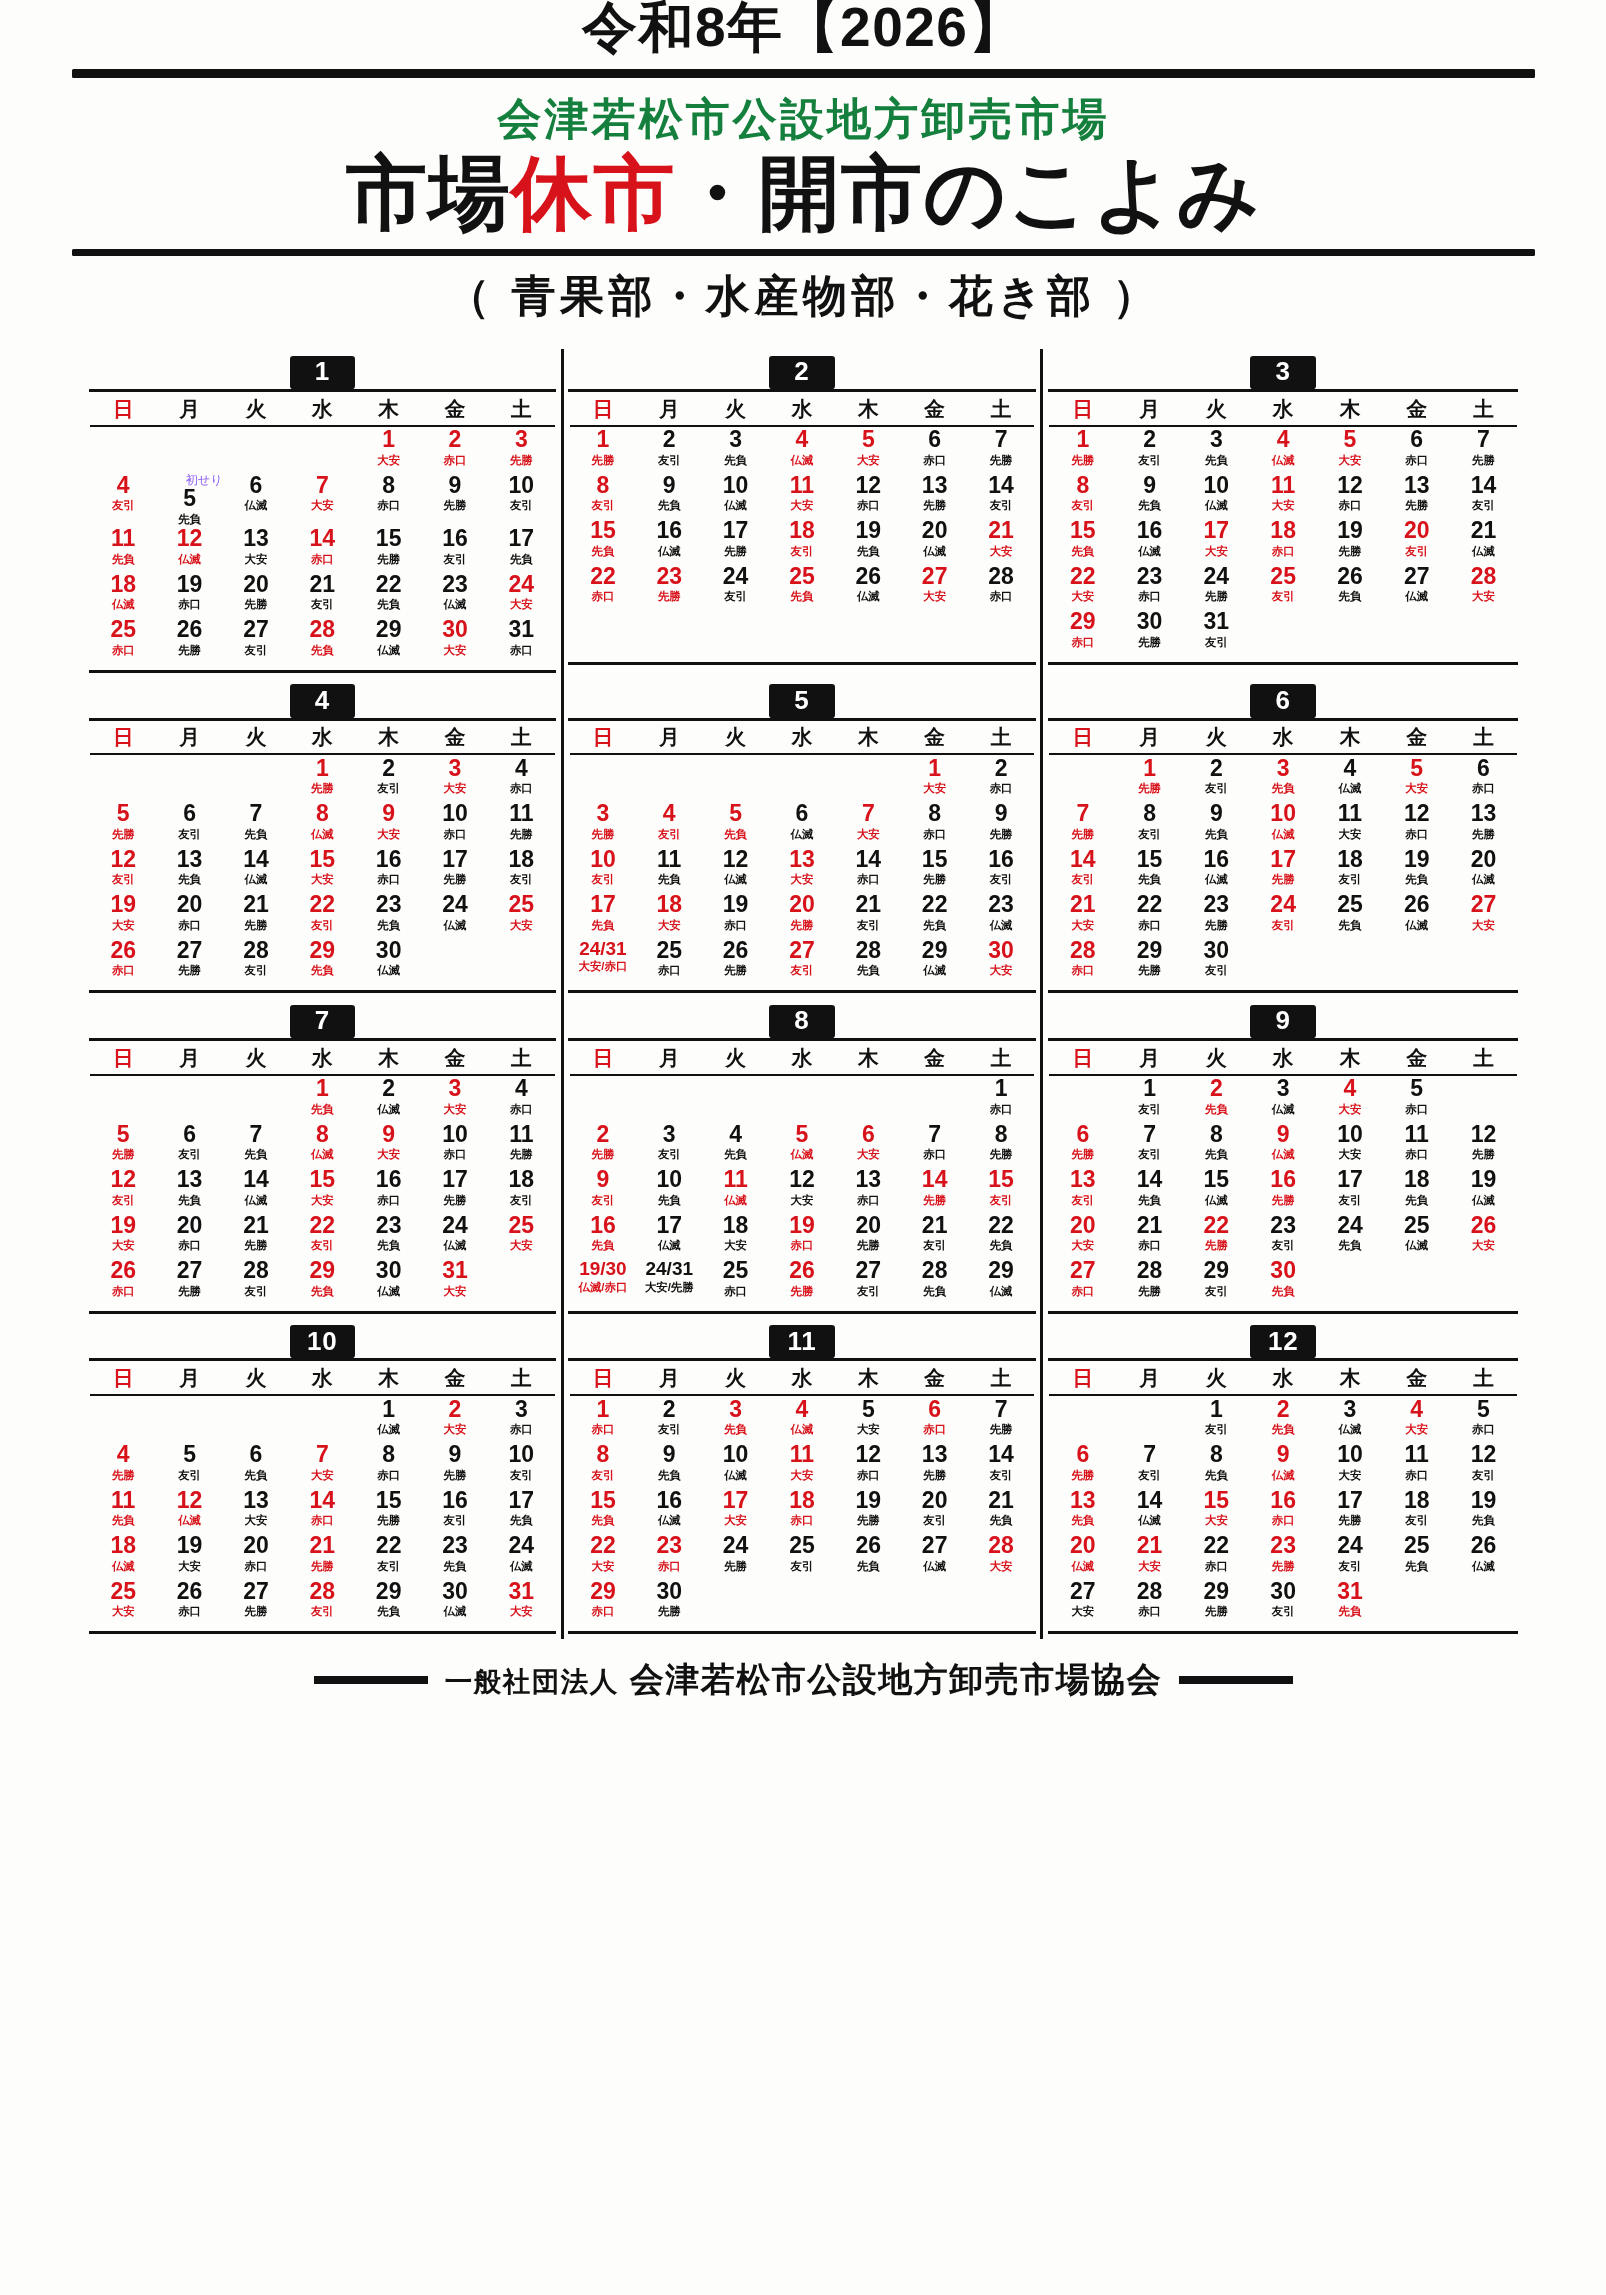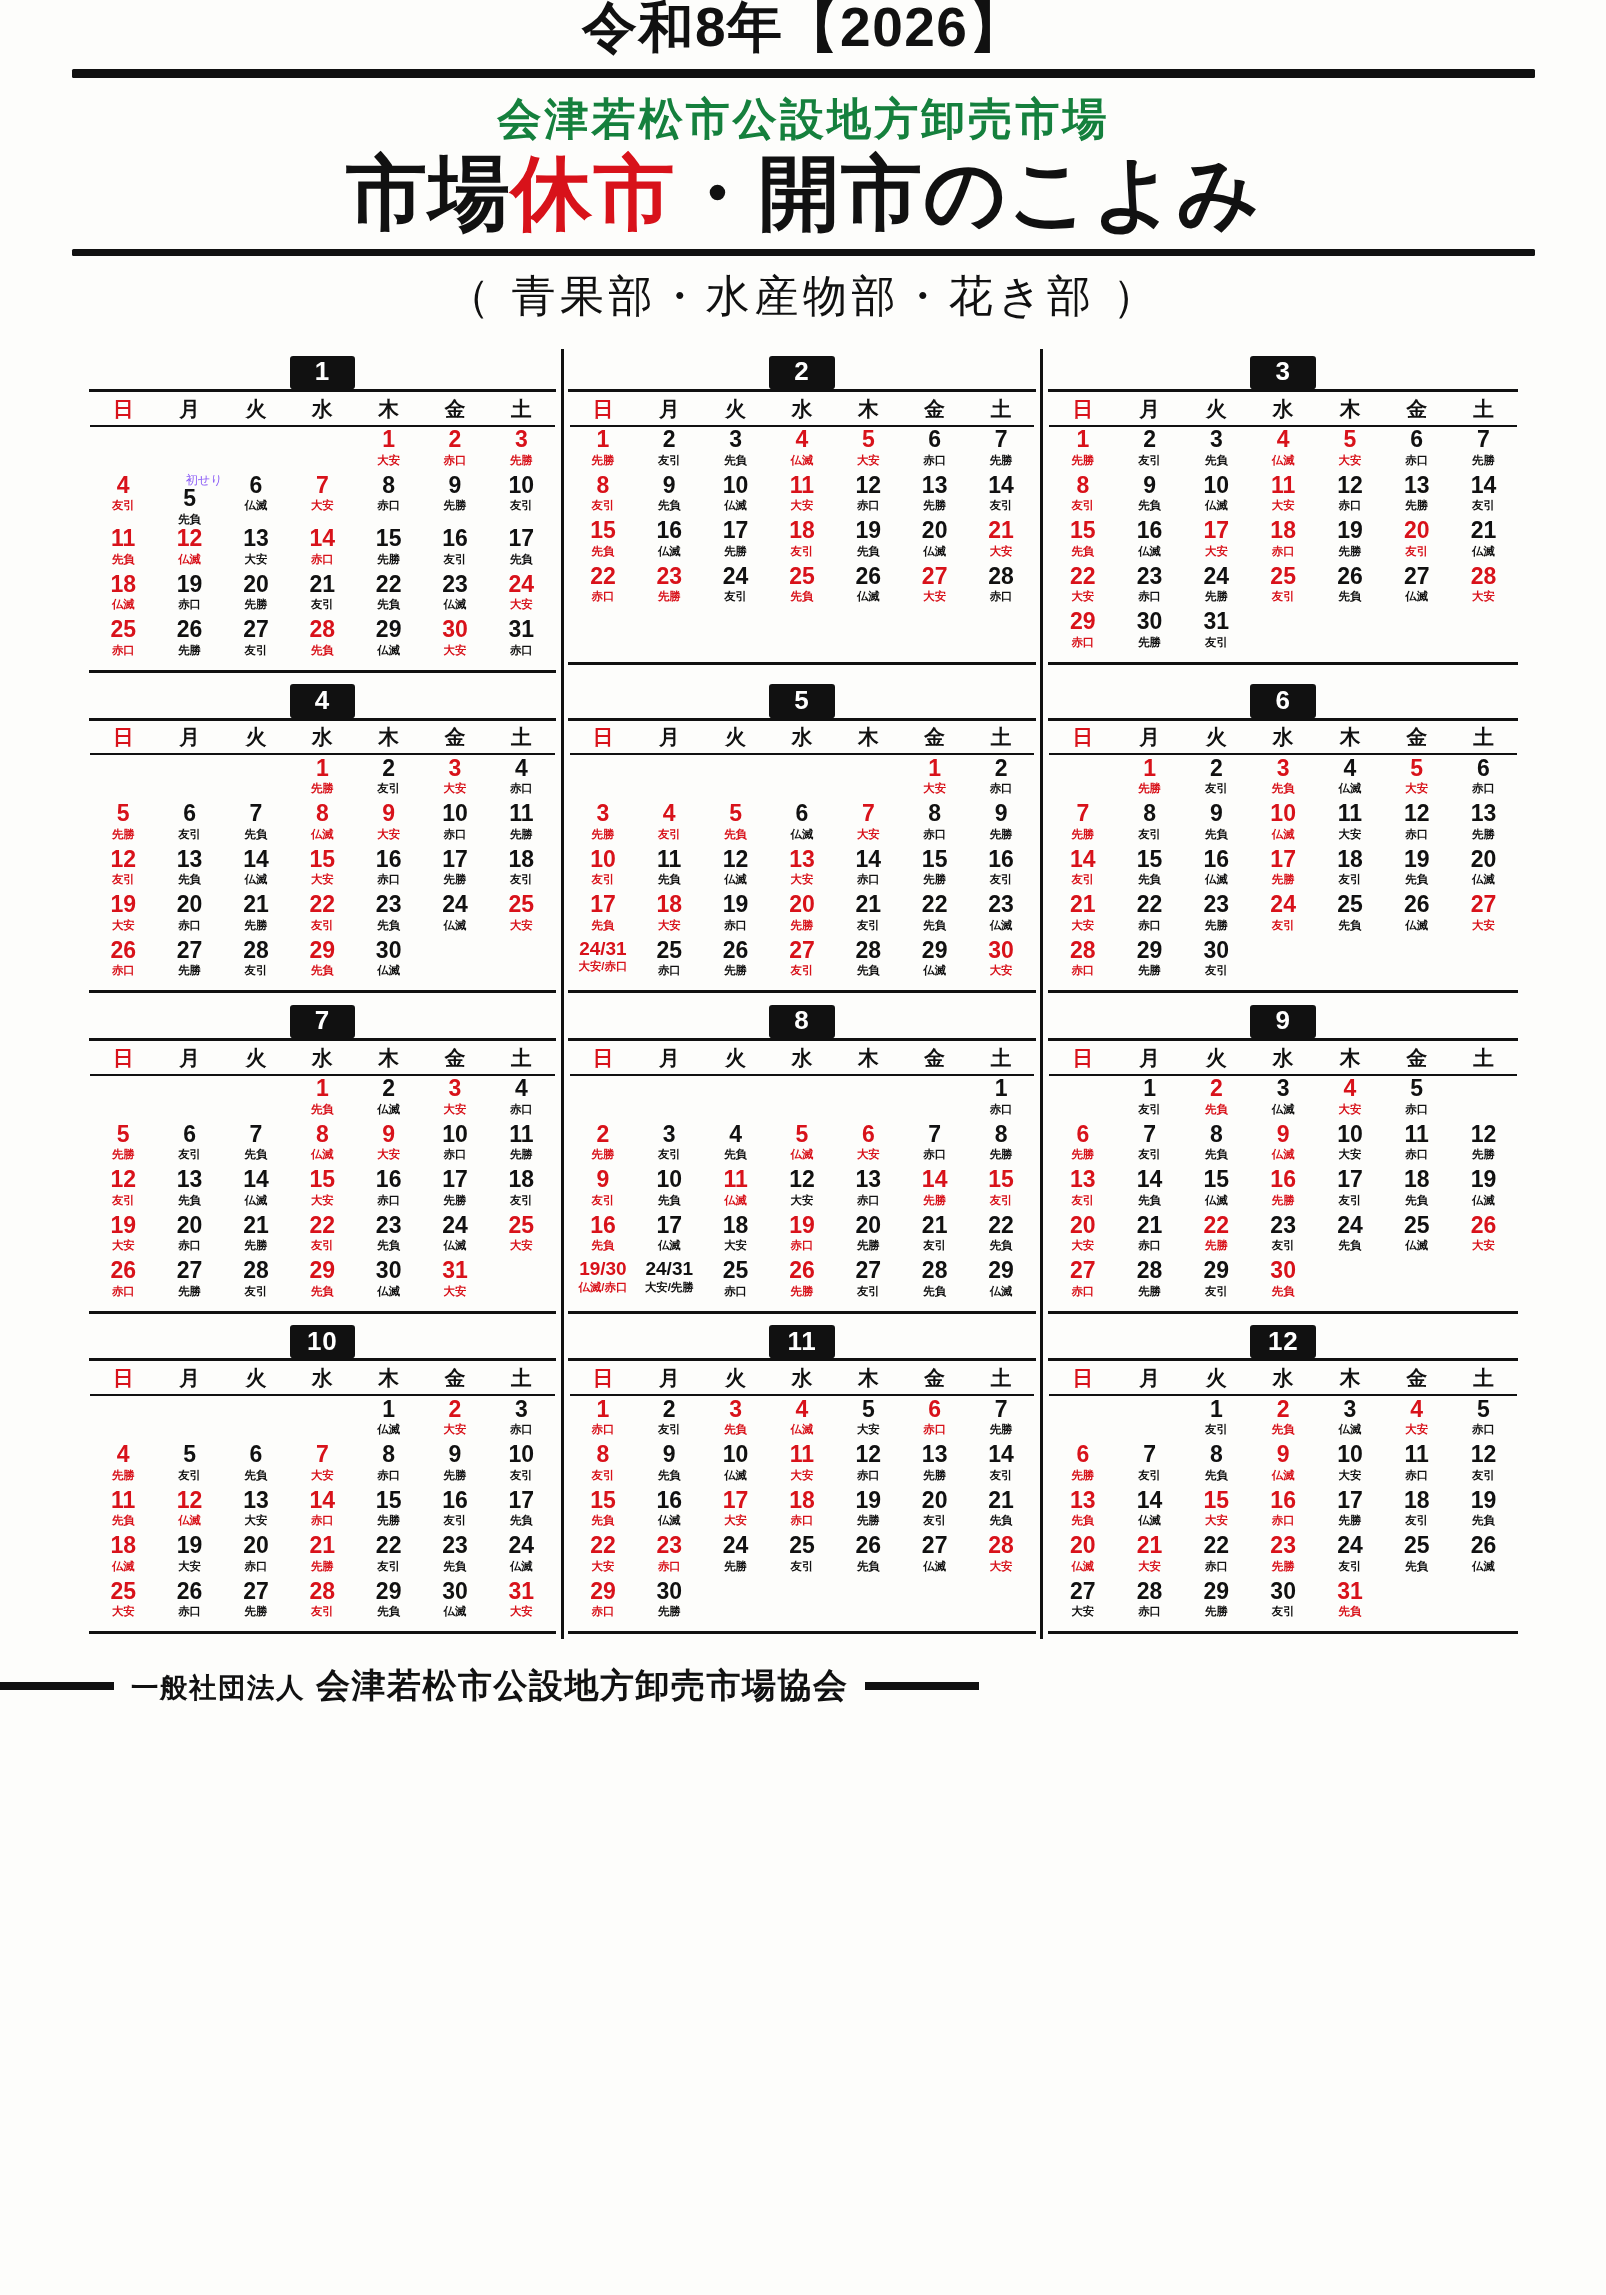--- a/index.html
+++ b/index.html
@@ -56,21 +56,21 @@
     margin-top: 1.5px;
     line-height: 1.05;
     color: #111;
     white-space: nowrap;
   }
   .big-title .red {
     color: #d8121a;
   }
   .depts {
     font-size: 44px;
-    font-weight: normal;
+    font-weight: bold;
     letter-spacing: 4.6px;
     margin-top: 10.7px;
     color: #111;
     text-align: center;
   }
 
   
   .months {
     margin: 23px 84px 0 84px;
     display: grid;
@@ -156,23 +156,24 @@
     text-align: right;
   }
   .empty { }
 
   
   .month.col1 { border-right: 3.1px solid #111; }
   .month.col2 { border-right: 3.1px solid #111; }
 
   
   .footer {
-    margin-top: 24px;
+    margin-top: 18px;
     display: flex;
     align-items: center;
+    justify-content: center;
     gap: 17px;
   }
   .footer .bar {
     height: 8.4px;
     width: 114px;
     background: #111;
   }
   .footer-text {
     font-size: 34px;
     font-weight: bold;

